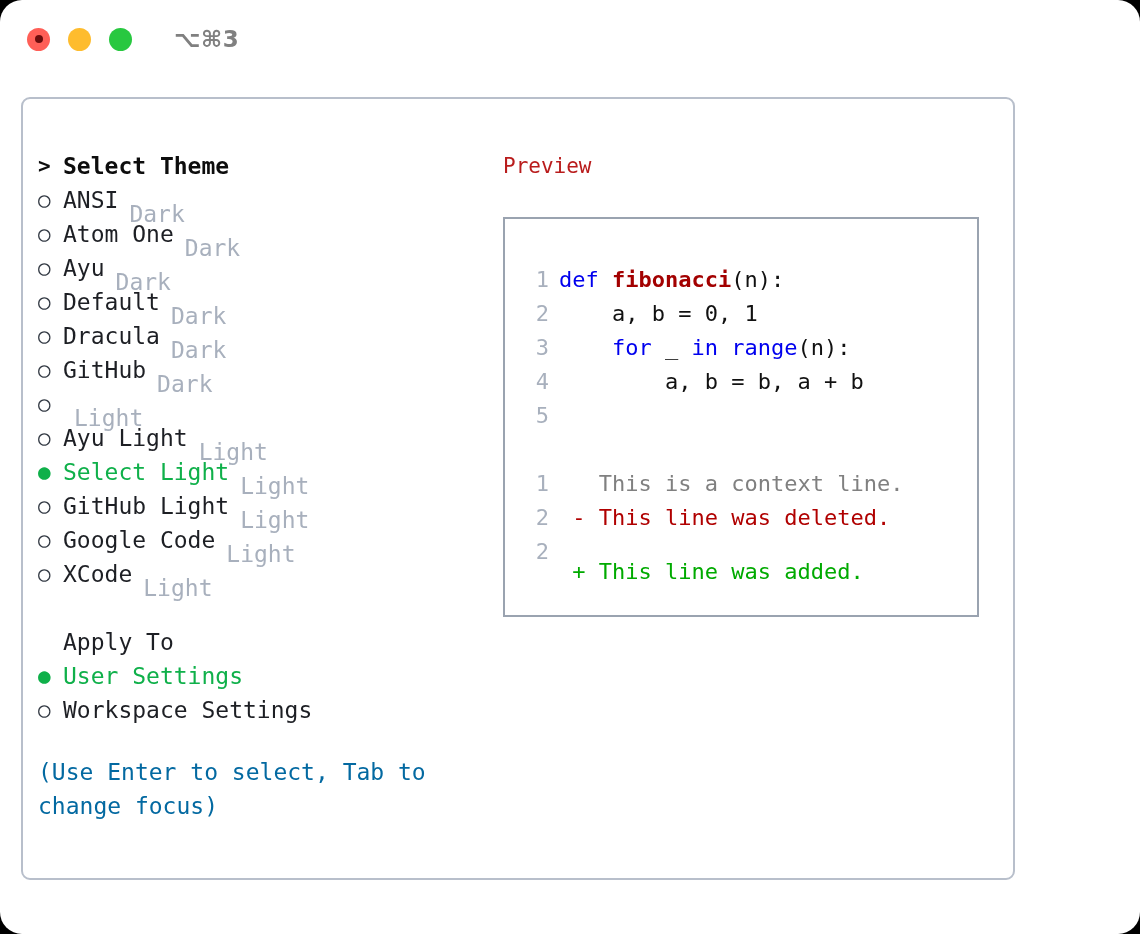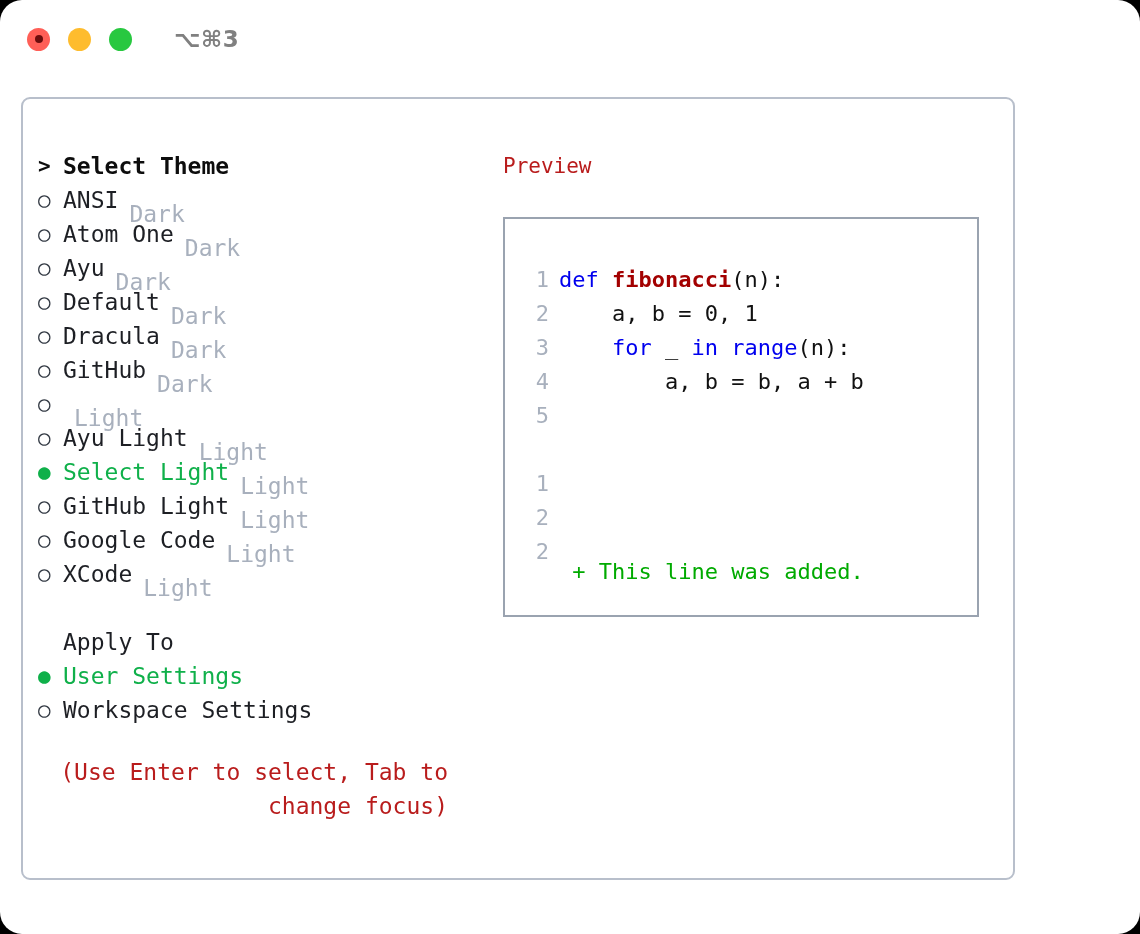--- a/index.html
+++ b/index.html
@@ -132,23 +132,22 @@
   .section-label {
     color: #1d1f24;
   }
 
   .spacer-row { height: 34px; }
 
   #hint-text {
     margin-top: 28px;
     font-size: 23px;
     line-height: 34px;
-    color: #b91c1c;
+    color: #0369a1;
     width: 410px;
-    text-align: right;
   }
 
   
   #right-column {
     position: absolute;
     left: 480px;
     top: 50px;
     width: 500px;
   }
   #preview-title {
@@ -306,22 +305,22 @@
         <div id="preview-box">
           <div id="code-block">
               <div class="code-line"><span class="ln">1</span><span class="code-text"><span class="tok-kw">def </span><span class="tok-fn">fibonacci</span><span class="tok-plain">(n):</span></span></div>
               <div class="code-line"><span class="ln">2</span><span class="code-text"><span class="tok-plain">    a, b = 0, 1</span></span></div>
               <div class="code-line"><span class="ln">3</span><span class="code-text"><span class="tok-plain">    </span><span class="tok-kw">for</span><span class="tok-plain"> _ </span><span class="tok-kw">in</span><span class="tok-plain"> </span><span class="tok-kw">range</span><span class="tok-plain">(n):</span></span></div>
               <div class="code-line"><span class="ln">4</span><span class="code-text"><span class="tok-plain">        a, b = b, a + b</span></span></div>
               <div class="code-line"><span class="ln">5</span></div>
             </div>
           <div class="diff-gap"></div>
           <div id="diff-block">
-              <div class="code-line"><span class="ln">1</span><span class="code-text diff-context"><span>  </span></span></div>
-              <div class="code-line"><span class="ln">2</span></div>
+              <div class="code-line"><span class="ln">1</span><span class="code-text diff-context"><span>  </span><span> This is a context line.</span></span></div>
+              <div class="code-line"><span class="ln">2</span><span class="code-text diff-del"><span> -</span><span> This line was deleted.</span></span></div>
               <div class="code-line"><span class="ln">2</span><span class="code-text diff-add"><span> +</span><span> This line was added.</span></span></div>
             </div>
         </div>
       </div>
 
     </div>
   </div>
 </div>
 
 </body></html>

